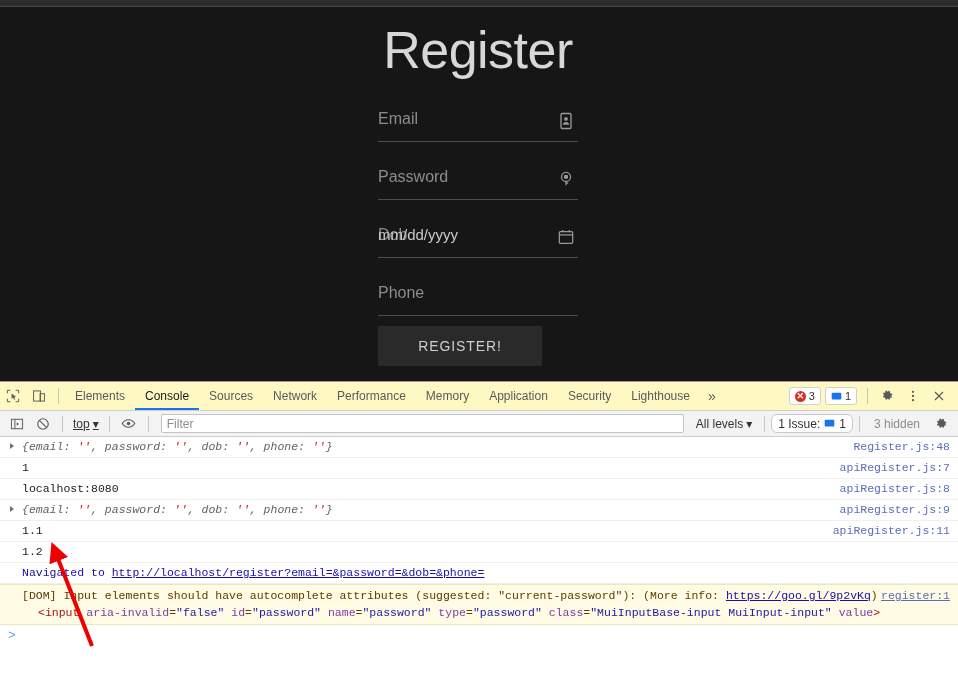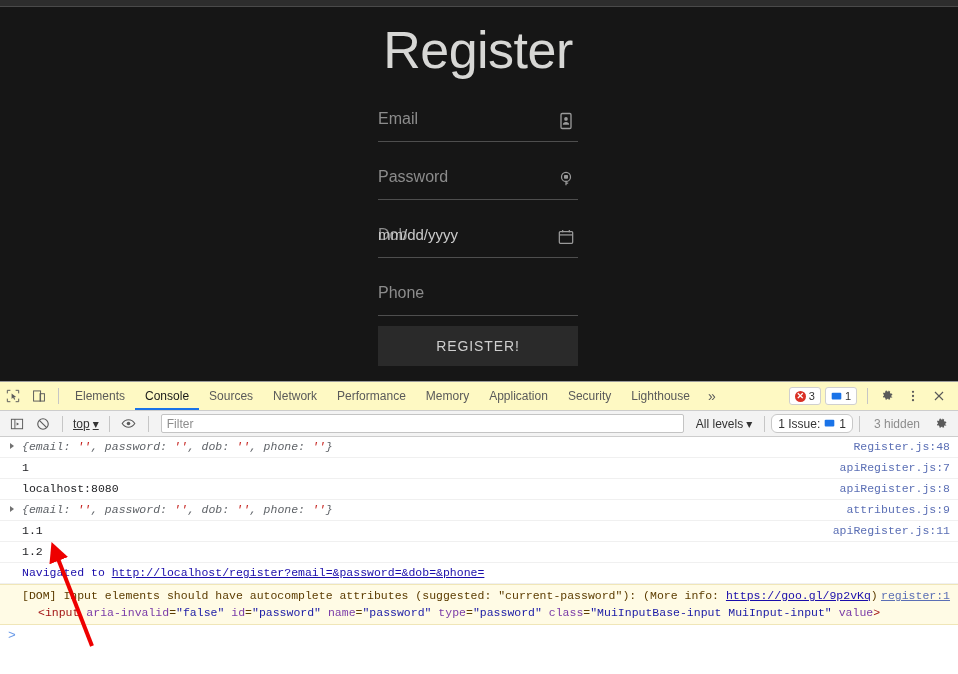--- a/index.html
+++ b/index.html
@@ -42,21 +42,21 @@
     font-size: 15px; color: #c9c9c9; line-height: 20px;
     white-space: nowrap;
   }
   .field-icon {
     position: absolute; right: 2px; bottom: 10px;
     width: 20px; height: 20px; color: #9a9a9a;
   }
   .field-icon svg { display: block; width: 20px; height: 20px; }
   .field.no-border { border-bottom: 1px solid #4e4e4e; }
   .register-btn {
-    display: block; width: 200px; height: 40px; margin-top: 10px;
+    display: block; width: 164px; height: 40px; margin-top: 10px;
     background: #2a2a2a; border: none; color: #cfcfcf;
     font-size: 14px; font-family: "Liberation Sans", sans-serif;
     letter-spacing: 0.9px; cursor: pointer;
   }
 
   
   .devtools {
     position: absolute; left: 0; top: 381px; width: 958px; height: 293px;
     background: #ffffff; border-top: 1px solid #9b9b9b;
     font-family: "Liberation Sans", sans-serif;
@@ -351,21 +351,21 @@
       </div>
 
       <div class="row">
         <span>localhost:8080</span>
         <span class="src-link">apiRegister.js:8</span>
       </div>
 
       <div class="row">
         <span class="arrow-tri"></span>
         <span class="obj-prev"><span class="k">{email: </span><span class="s">''</span><span class="k">, password: </span><span class="s">''</span><span class="k">, dob: </span><span class="s">''</span><span class="k">, phone: </span><span class="s">''</span><span class="k">}</span></span>
-        <span class="src-link">attributes.js:9</span>
+        <span class="src-link">apiRegister.js:9</span>
       </div>
 
       <div class="row">
         <span>1.1</span>
         <span class="src-link">apiRegister.js:11</span>
       </div>
 
       <div class="row">
         <span>1.2</span>
       </div>

